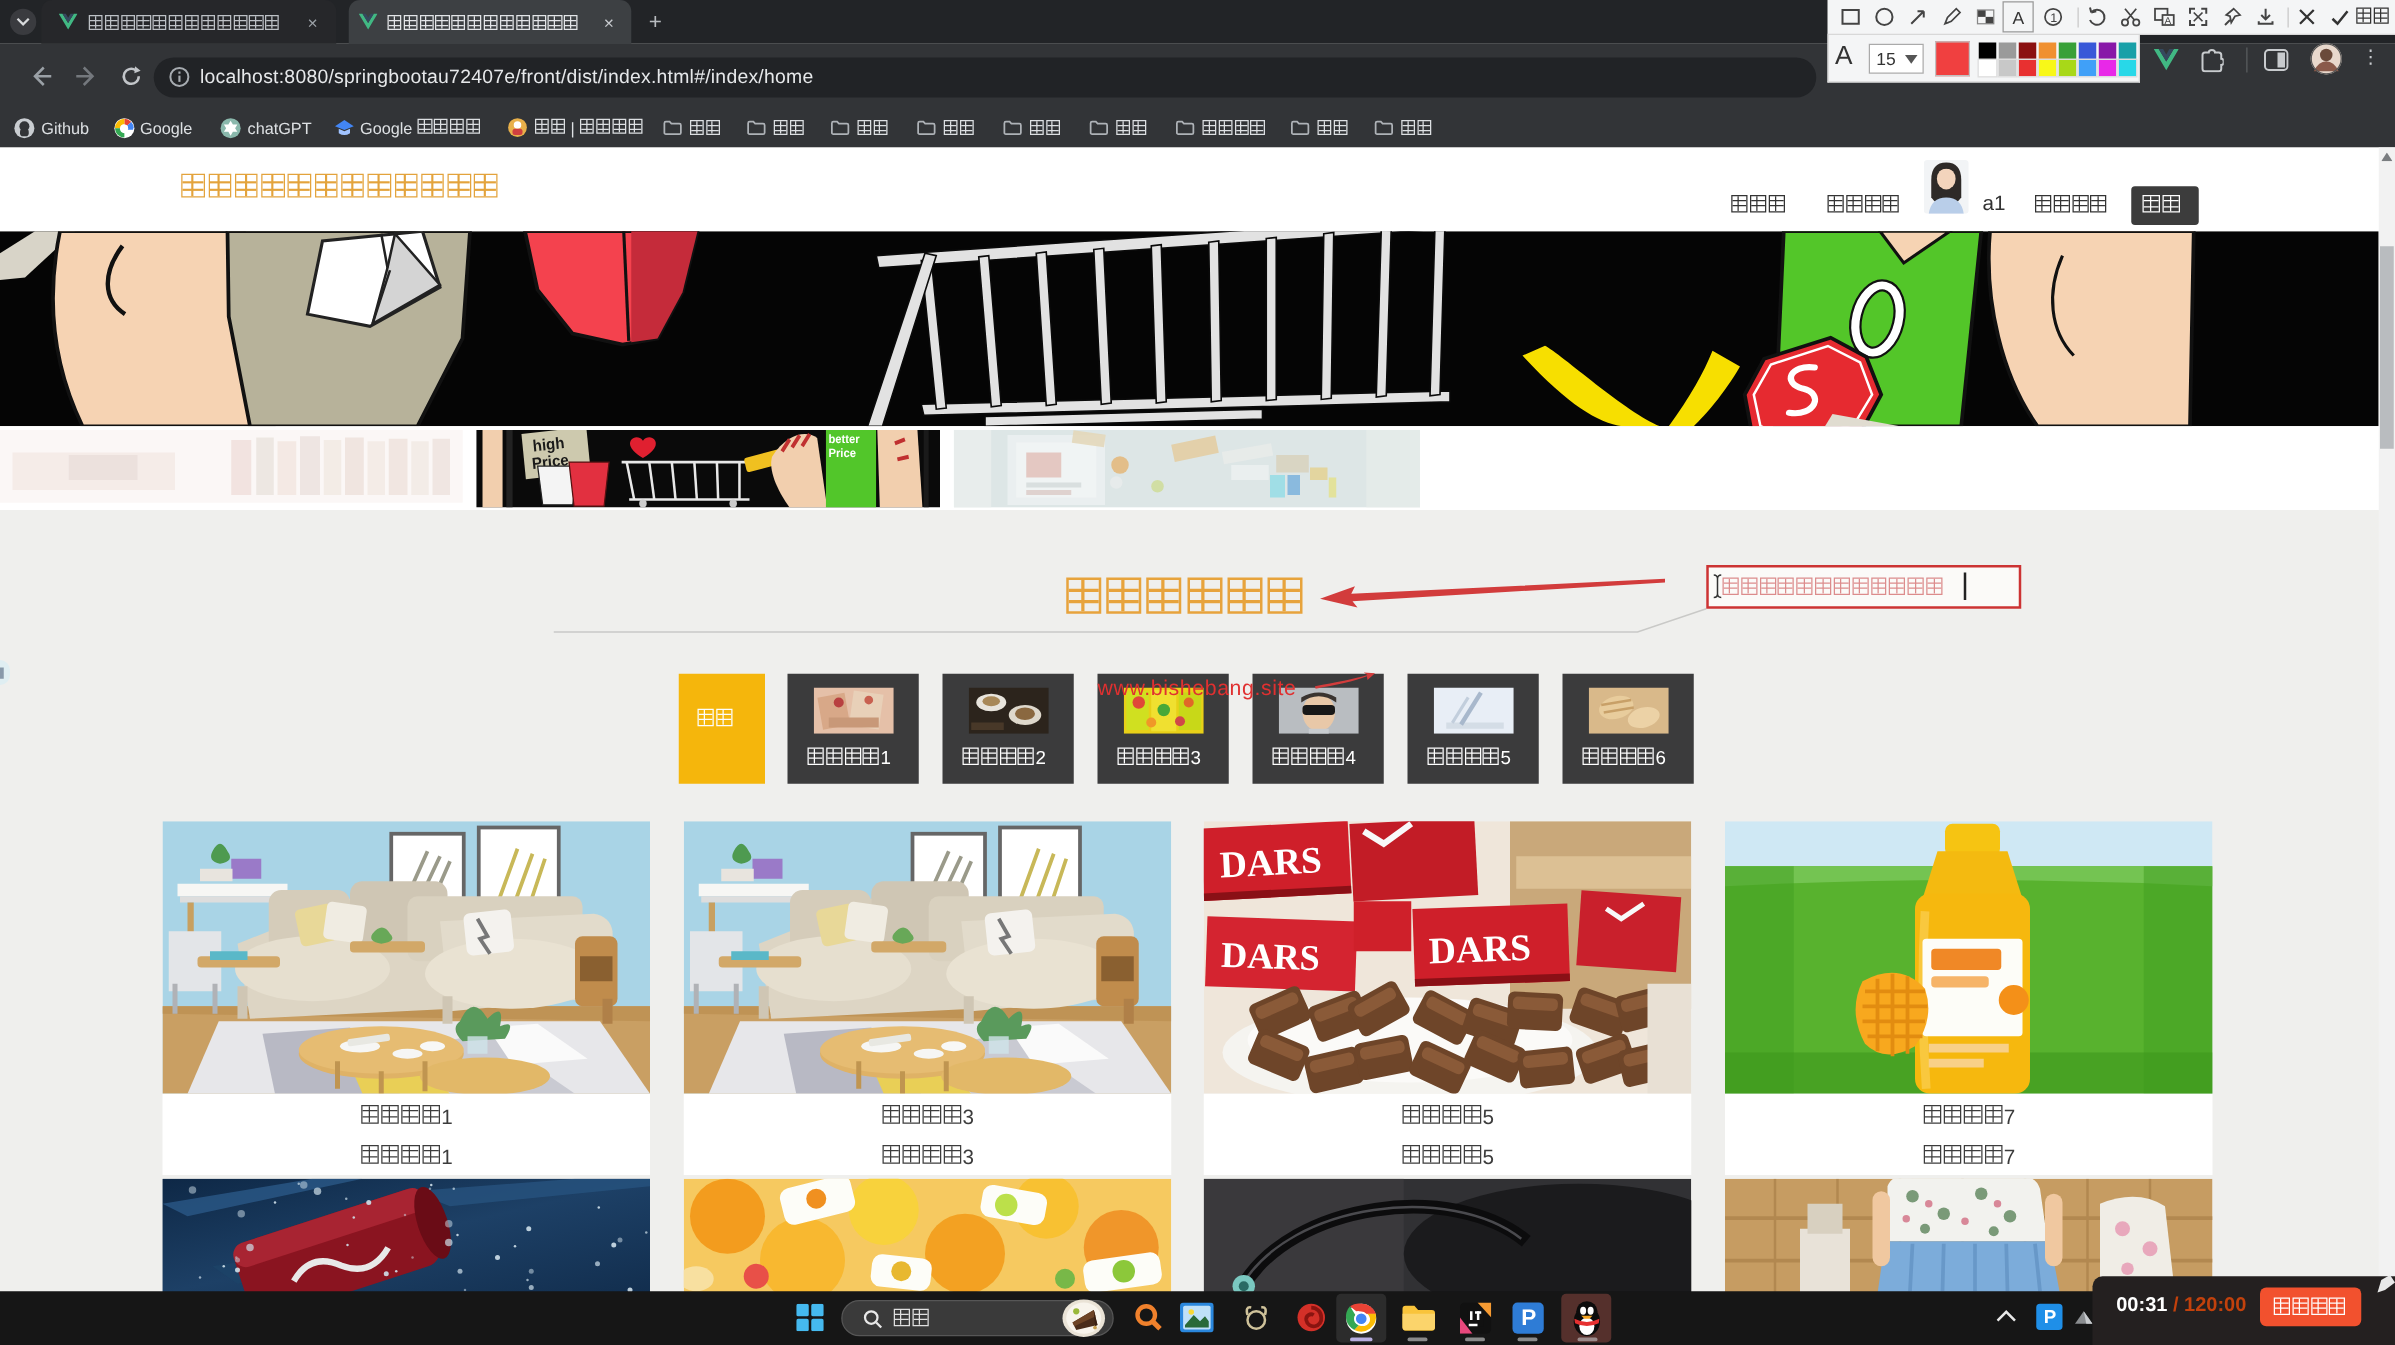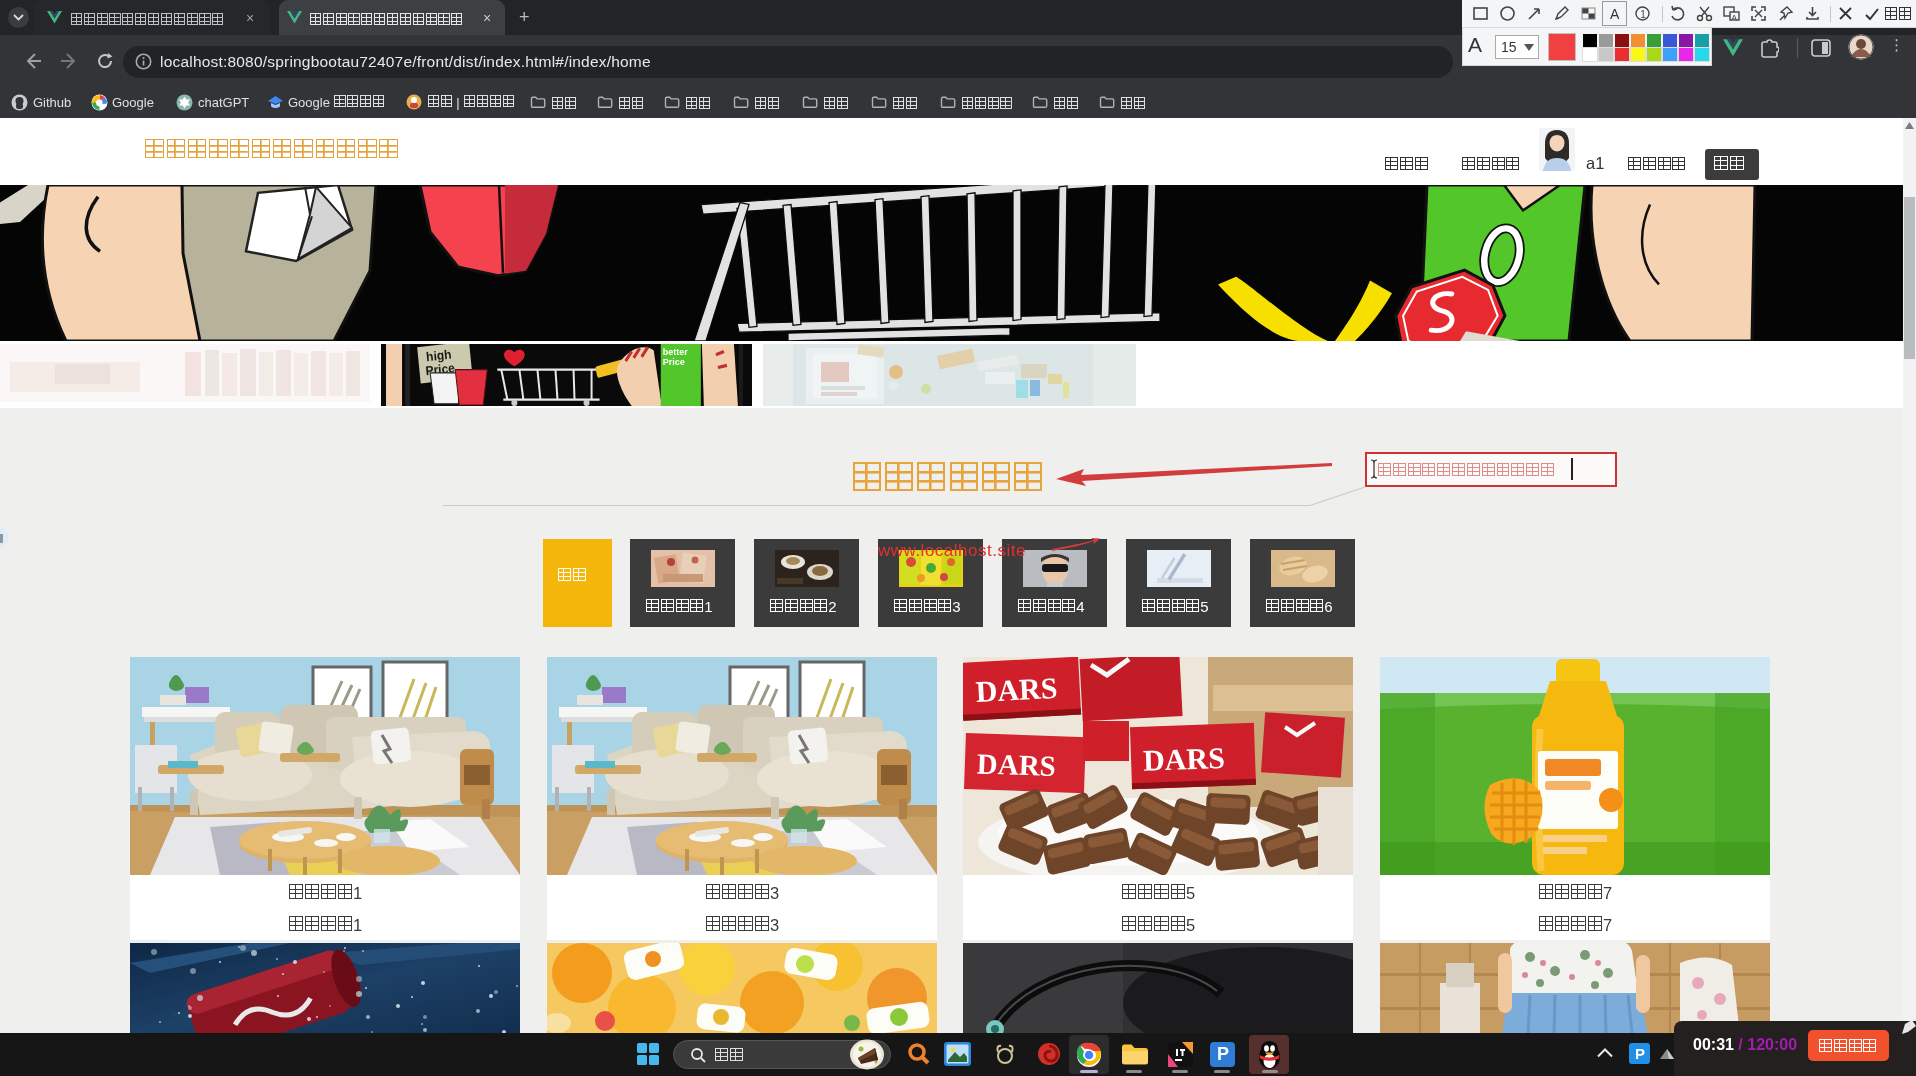--- a/index.html
+++ b/index.html
@@ -317,21 +317,21 @@
   </svg>
 <div class="abs" style="left:1141px;top:598px"><span style="font-size:15px;color:#fff;"><i class="z"></i><i class="z"></i><i class="z"></i><i class="z"></i></span><span style="font-size:15px;color:#fff">5</span></div>
 <div class="abs" style="left:1250px;top:539px;width:105px;height:88px;background:#3b3b3c"></div>
 <svg class="abs" style="left:1271px;top:550px" width="64" height="37">
     <rect width="64" height="37" fill="#d9b98a"></rect>
     <ellipse cx="22" cy="16" rx="14" ry="9" fill="#e8cc9c" transform="rotate(-15 22 16)"></ellipse>
     <ellipse cx="44" cy="24" rx="13" ry="8" fill="#ecd2a6" transform="rotate(-15 44 24)"></ellipse>
     <path d="M10 14 L34 10 M12 20 L36 16" stroke="#c8a068" stroke-width="2"></path>
   </svg>
 <div class="abs" style="left:1265px;top:598px"><span style="font-size:15px;color:#fff;"><i class="z"></i><i class="z"></i><i class="z"></i><i class="z"></i></span><span style="font-size:15px;color:#fff">6</span></div>
-<div class="abs" style="left:878px;top:541px;color:#e03030;font-size:17px;letter-spacing:.5px;z-index:6">www.localhost.site</div>
+<div class="abs" style="left:878px;top:541px;color:#e03030;font-size:17px;letter-spacing:.5px;z-index:6">www.bishebang.site</div>
 <svg class="abs" style="left:1050px;top:536px;z-index:6" width="52" height="16">
     <path d="M2 13 C18 10 34 7 44 4 L41 2 L50 2.5 L44 8 L43.5 5 C34 9 18 12 2.5 15 Z" fill="#d23c3c"></path>
   </svg>
 <svg width="0" height="0">
     <defs>
       <linearGradient id="wg" x1="0" y1="0" x2="1" y2="1">
         <stop offset="0" stop-color="#0e2846"></stop>
         <stop offset=".5" stop-color="#1d4066"></stop>
         <stop offset="1" stop-color="#122e4e"></stop>
       </linearGradient>
@@ -757,21 +757,21 @@
 <div class="abs" style="left:1629px;top:1043px;width:21px;height:21px;border-radius:3px;background:#1f8fe8"></div>
 <div class="abs" style="left:1635px;top:1045px;color:#fff;font-size:15px;font-weight:bold">P</div>
 <svg class="abs" style="left:1658px;top:1046px" width="18" height="16">
     <path d="M2 13 L9 3 L16 13 Z" fill="#8a8d90"></path>
     <path d="M9 3 L16 13 L11 13 Z" fill="#c8cbce"></path>
   </svg>
 <div class="abs" style="left:1674px;top:1021px;width:242px;height:55px;background:#242020;border-radius:8px 0 0 0"></div>
 <svg class="abs" style="left:1900px;top:1020px" width="16" height="16">
     <path d="M2 14 L5 4 L12 0 L16 6 L8 12 Z" fill="#e8e8e8"></path>
   </svg>
-<div class="abs" style="left:1693px;top:1036px;color:#fff;font-size:16px;font-weight:bold">00:31<span style="color:#a21caf"> / 120:00</span></div>
+<div class="abs" style="left:1693px;top:1036px;color:#fff;font-size:16px;font-weight:bold">00:31<span style="color:#c2410c"> / 120:00</span></div>
 <div class="abs" style="left:1808px;top:1030px;width:81px;height:31px;background:#f2512e;border-radius:5px"></div>
 <div class="abs" style="left:1818px;top:1038px"><span style="font-size:15px;color:#fff;"><i class="z"></i><i class="z"></i><i class="z"></i><i class="z"></i></span></div>
 <div class="abs" style="left:1462px;top:0;width:454px;height:28px;background:#f4f5f6;border-bottom:1px solid #d8d8d8"></div>
 <svg class="abs" style="left:1471px;top:4px;" width="19" height="19">
     <rect x="3" y="4" width="13" height="11" stroke="#444" stroke-width="1.6" fill="none"></rect>
   </svg>
 <svg class="abs" style="left:1498px;top:4px;" width="19" height="19">
     <circle cx="9.5" cy="9.5" r="6.5" stroke="#444" stroke-width="1.6" fill="none"></circle>
   </svg>
 <svg class="abs" style="left:1525px;top:4px;" width="19" height="19">

